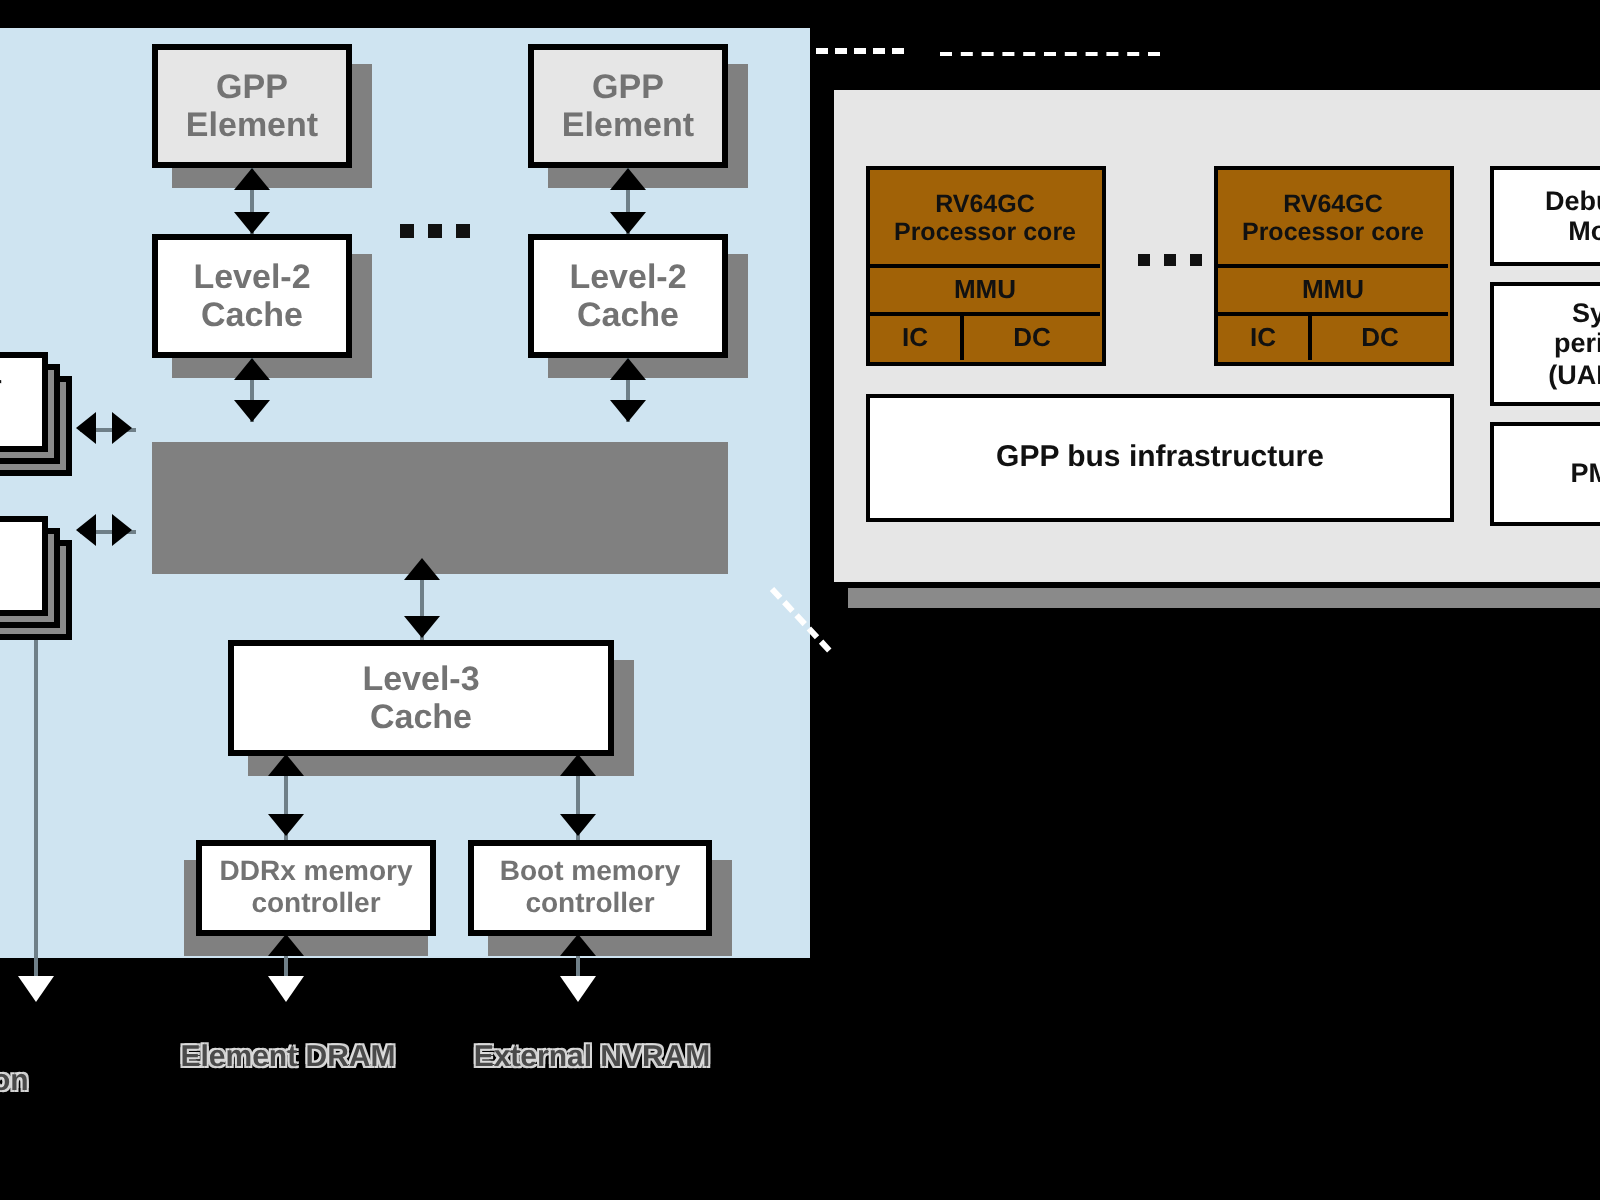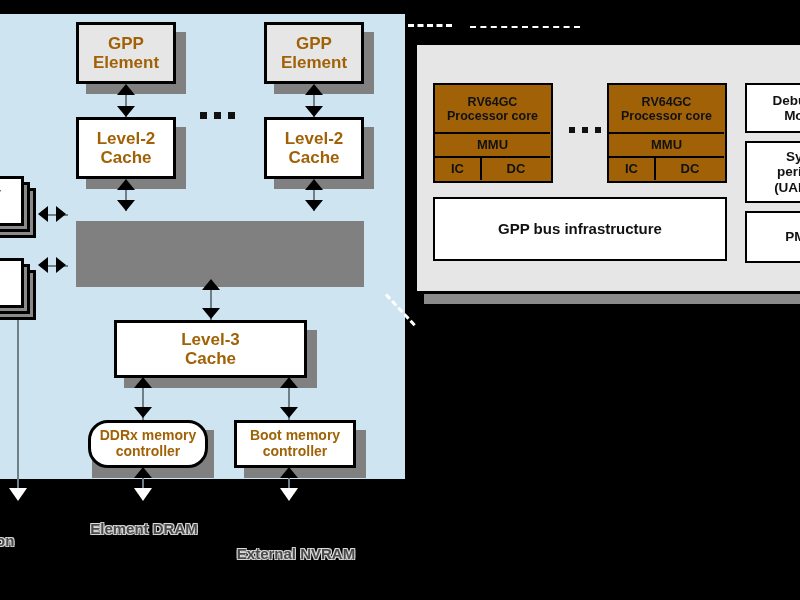--- a/index.html
+++ b/index.html
@@ -7,21 +7,21 @@
        font-family:"Liberation Sans","DejaVu Sans",sans-serif;}
   #stage{position:relative;width:800px;height:600px;background:#000;}
 
   
   #soc-region{position:absolute;left:-40px;top:14px;width:445px;height:465px;
               background:#cfe4f1;}
 
   
   .blk{position:absolute;box-sizing:border-box;border:3px solid #000;
        background:#fff;display:flex;align-items:center;justify-content:center;
-       text-align:center;font-weight:bold;color:#a16207;line-height:1.12;
+       text-align:center;font-weight:bold;color:#737373;line-height:1.12;
        z-index:4;}
   .blk.grey{background:#e6e6e6;}
   .shadow{position:absolute;background:#808080;z-index:2;}
 
   
   .stack{position:absolute;z-index:4;}
   .stack .card{position:absolute;box-sizing:border-box;border:3px solid #000;
                background:#fff;display:flex;align-items:center;
                justify-content:center;text-align:center;font-weight:bold;
                color:#111;line-height:1.12;}
@@ -157,21 +157,21 @@
   <div class="shadow" style="left:124px;top:330px;width:193px;height:58px;"></div>
   <div class="blk" style="left:114px;top:320px;width:193px;height:58px;font-size:17px;">Level-3<br>Cache</div>
 
   <div class="conn">
     <div class="stem-v" style="left:210px;top:280px;height:40px;"></div>
     <div class="tri tri-u" style="left:202px;top:279px;"></div>
     <div class="tri tri-d" style="left:202px;top:308px;"></div>
   </div>
 
   <div class="shadow" style="left:92px;top:430px;width:122px;height:48px;"></div>
-  <div class="blk" style="left:88px;top:420px;width:120px;height:48px;font-size:14px;border-radius:20px;">DDRx memory<br>controller</div>
+  <div class="blk" style="left:98px;top:420px;width:120px;height:48px;font-size:14px;">DDRx memory<br>controller</div>
 
   <div class="shadow" style="left:244px;top:430px;width:122px;height:48px;"></div>
   <div class="blk" style="left:234px;top:420px;width:122px;height:48px;font-size:14px;">Boot memory<br>controller</div>
 
   <div class="conn">
     <div class="stem-v" style="left:142px;top:378px;height:42px;"></div>
     <div class="tri tri-u" style="left:134px;top:377px;"></div>
     <div class="tri tri-d" style="left:134px;top:407px;"></div>
   </div>
 
@@ -190,21 +190,21 @@
 
   <div class="conn">
     <div class="stem-v" style="left:288px;top:468px;height:32px;"></div>
     <div class="tri tri-u" style="left:280px;top:467px;"></div>
     <div class="tri tri-d-ring" style="left:280px;top:489px;"></div>
     <div class="tri tri-d-o" style="left:280px;top:488px;"></div>
   </div>
 
   <div class="extlabel" style="left:-34px;top:514px;width:90px;text-align:left;">nal<br>ication<br>ces</div>
   <div class="extlabel" style="left:82px;top:520px;width:124px;">Element DRAM</div>
-  <div class="extlabel" style="left:228px;top:545px;width:136px;">External NVRAM</div>
+  <div class="extlabel" style="left:228px;top:520px;width:136px;">External NVRAM</div>
 
   <div class="callout" style="left:408px;top:24px;width:44px;"></div>
   <div class="callout" style="left:470px;top:26px;width:110px;border-top-width:2px;"></div>
   <div class="callout" style="left:386px;top:293px;width:42px;transform:rotate(47deg);transform-origin:left center;"></div>
 
   <div id="detail-shadow"></div>
   <div id="detail-panel">
 
     <div class="core-wrap" style="left:16px;top:38px;width:120px;height:100px;">
       <div class="core-seg" style="left:0;top:0;width:115px;height:49px;border-bottom:2.5px solid #000;font-size:12.5px;">RV64GC<br>Processor core</div>

